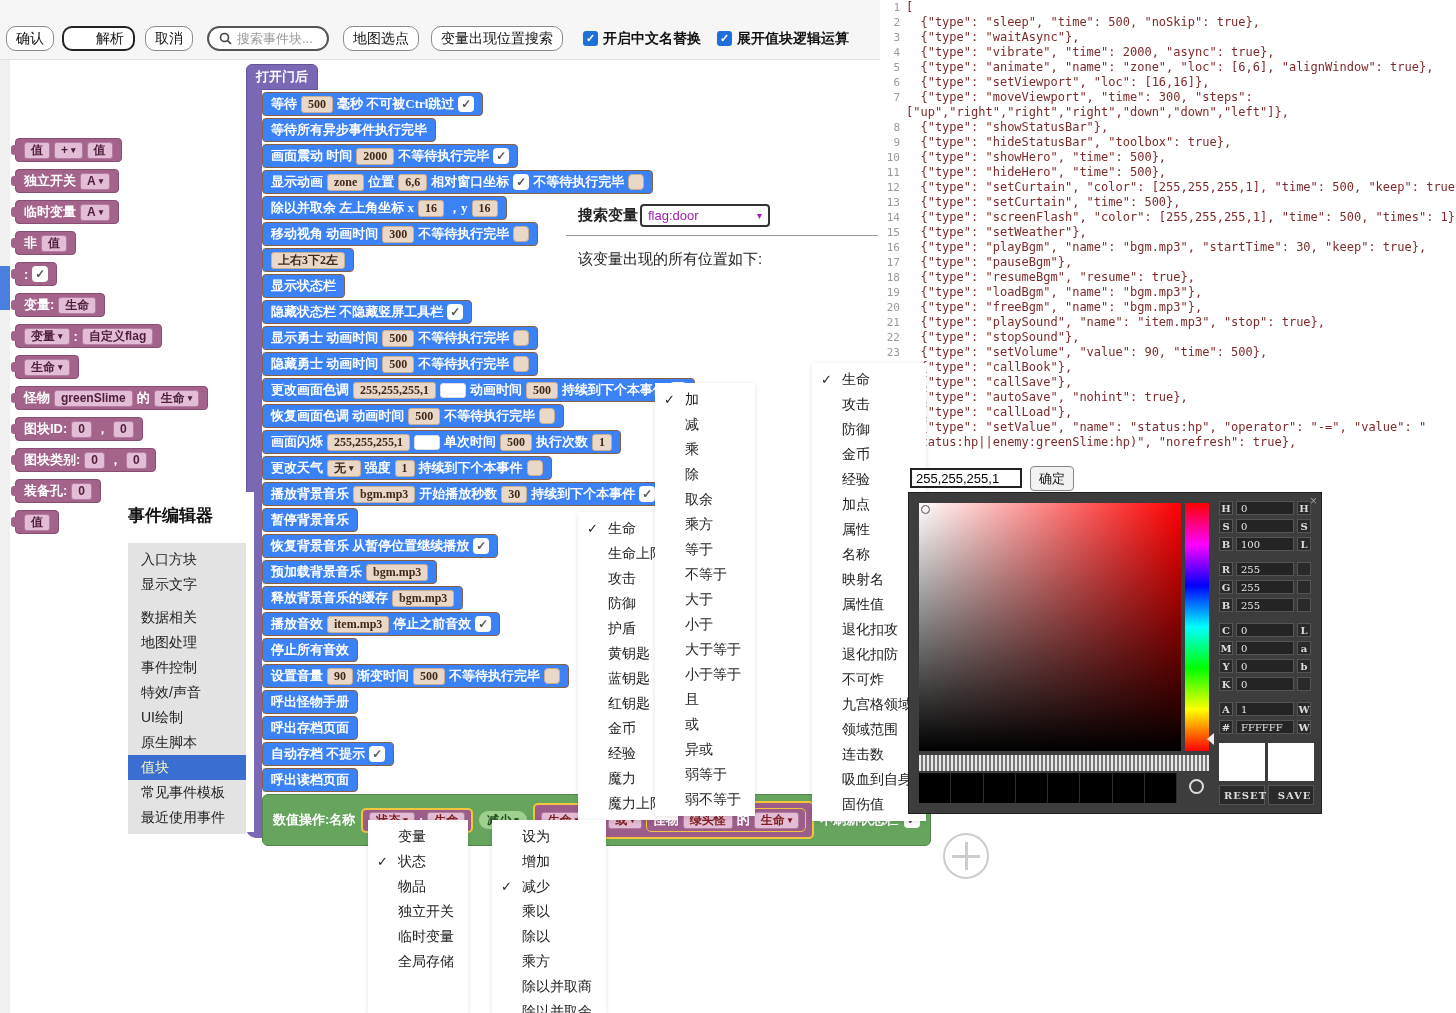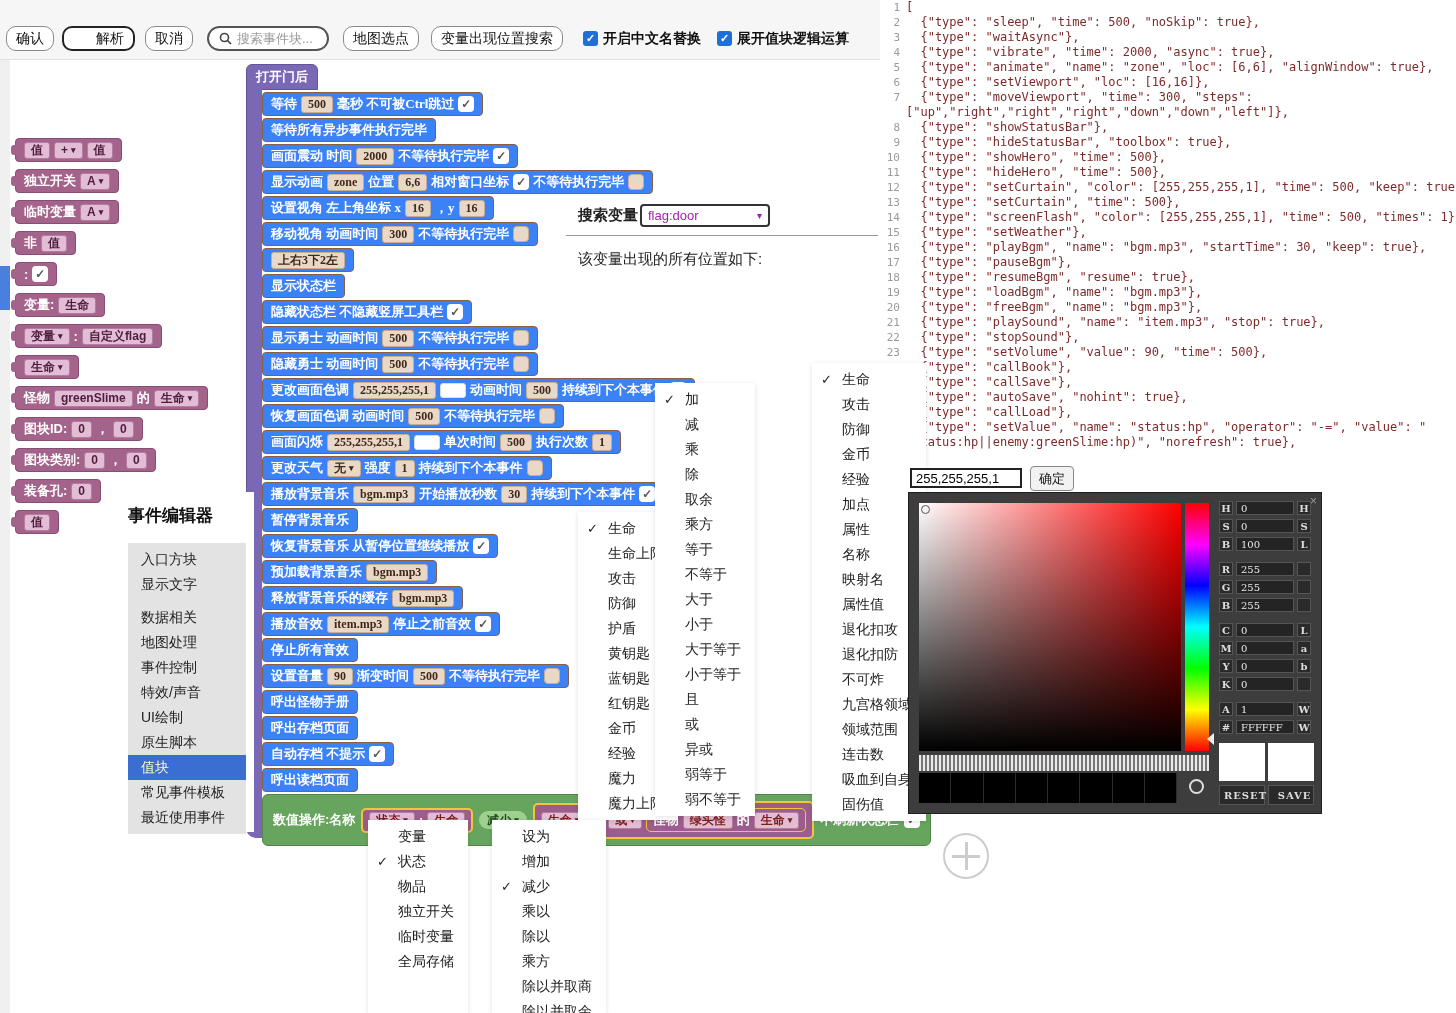--- a/index.html
+++ b/index.html
@@ -226,21 +226,21 @@
       <span class="blabel">显示动画</span>
       <span class="field">zone</span>
       <span class="blabel">位置</span>
       <span class="field">6,6</span>
       <span class="blabel">相对窗口坐标</span>
       <span class="chk">✓</span>
       <span class="blabel">不等待执行完毕</span>
       <span class="chk0"></span>
     </div>
     <div class="brow brown">
-      <span class="blabel">设置视角 左上角坐标 x</span>
+      <span class="blabel">除以并取余 左上角坐标 x</span>
       <span class="field">16</span>
       <span class="blabel">，y</span>
       <span class="field">16</span>
     </div>
     <div class="brow brown">
       <span class="blabel">移动视角 动画时间</span>
       <span class="field">300</span>
       <span class="blabel">不等待执行完毕</span>
       <span class="chk0"></span>
     </div>

